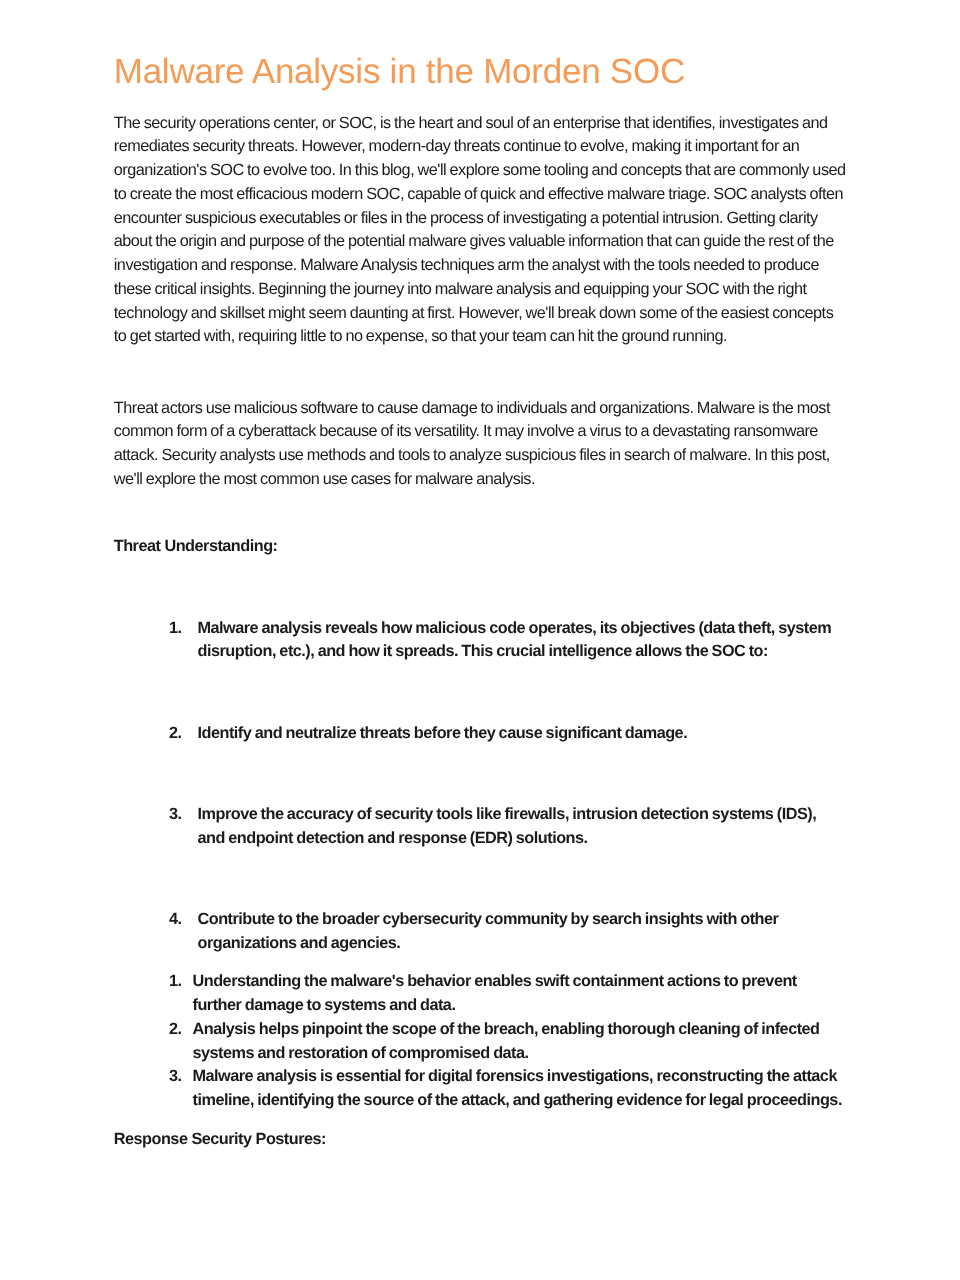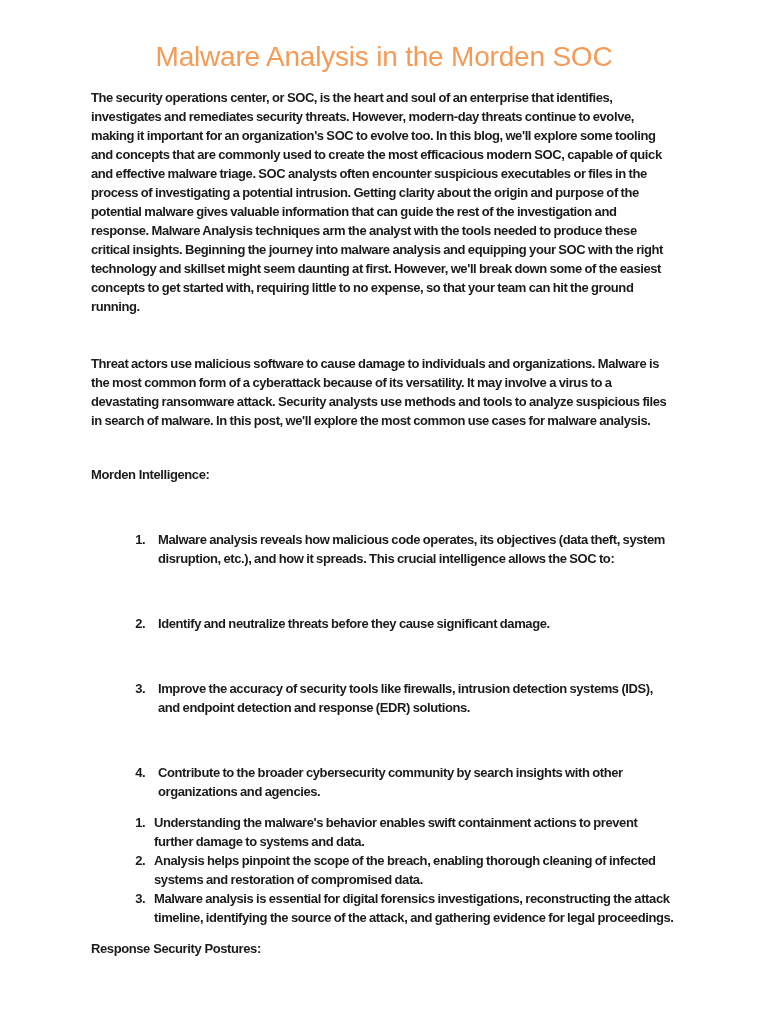--- a/index.html
+++ b/index.html
@@ -21,27 +21,26 @@
     font-family: "Liberation Sans", sans-serif;
   }
   .content {
     padding: 40px 91px 0 91px;
   }
   .doc-title {
     font-size: 28px;
     font-weight: 400;
     line-height: 34px;
     color: var(--title-orange, #F49B57);
-    text-align: center;
     margin: 0 0 14px 0;
     letter-spacing: -0.2px;
   }
   .body-text {
     font-size: 13px;
-    font-weight: 700;
+    font-weight: 400;
     line-height: 19px;
     color: var(--body-text, #1B1B1B);
     letter-spacing: -0.4px;
     word-spacing: -0.5px;
     margin: 0;
     text-align: left;
   }
   p.para-intro        { margin-bottom: 38px; }
   p.para-threat-actors{ margin-bottom: 35px; }
   p.para-why-critical { margin-bottom: 14px; }
@@ -73,21 +72,21 @@
 <div class="page">
   <div class="content">
 
     <h1 class="doc-title">Malware Analysis in the Morden SOC</h1>
 
     <p class="body-text para-intro">The security operations center, or SOC, is the heart and soul of an enterprise that identifies, investigates and remediates security threats. However, modern-day threats continue to evolve, making it important for an organization's SOC to evolve too. In this blog, we'll explore some tooling and concepts that are commonly used to create the most efficacious modern SOC, capable of quick and effective malware triage. SOC analysts often encounter suspicious executables or files in the process of investigating a potential intrusion. Getting clarity about the origin and purpose of the potential malware gives valuable information that can guide the rest of the investigation and response. Malware Analysis techniques arm the analyst with the tools needed to produce these critical insights. Beginning the journey into malware analysis and equipping your SOC with the right technology and skillset might seem daunting at first. However, we'll break down some of the easiest concepts to get started with, requiring little to no expense, so that your team can hit the ground running.</p>
 
     <p class="body-text para-threat-actors">Threat actors use malicious software to cause damage to individuals and organizations. Malware is the most common form of a cyberattack because of its versatility. It may involve a virus to a devastating ransomware attack. Security analysts use methods and tools to analyze suspicious files in search of malware. In this post, we'll explore the most common use cases for malware analysis.</p>
 
 
-    <h2 class="section-heading">Morden Intelligence:</h2>
+    <h2 class="section-heading">Threat Understanding:</h2>
 
     <ol class="doc-list wide-gap">
       <li>Malware analysis reveals how malicious code operates, its objectives (data theft, system disruption, etc.), and how it spreads. This crucial intelligence allows the SOC to:</li>
       <li>Identify and neutralize threats before they cause significant damage.</li>
       <li>Improve the accuracy of security tools like firewalls, intrusion detection systems (IDS), and endpoint detection and response (EDR) solutions.</li>
       <li>Contribute to the broader cybersecurity community by search insights with other organizations and agencies.</li>
     </ol>
 
 
     <ol class="doc-list">

